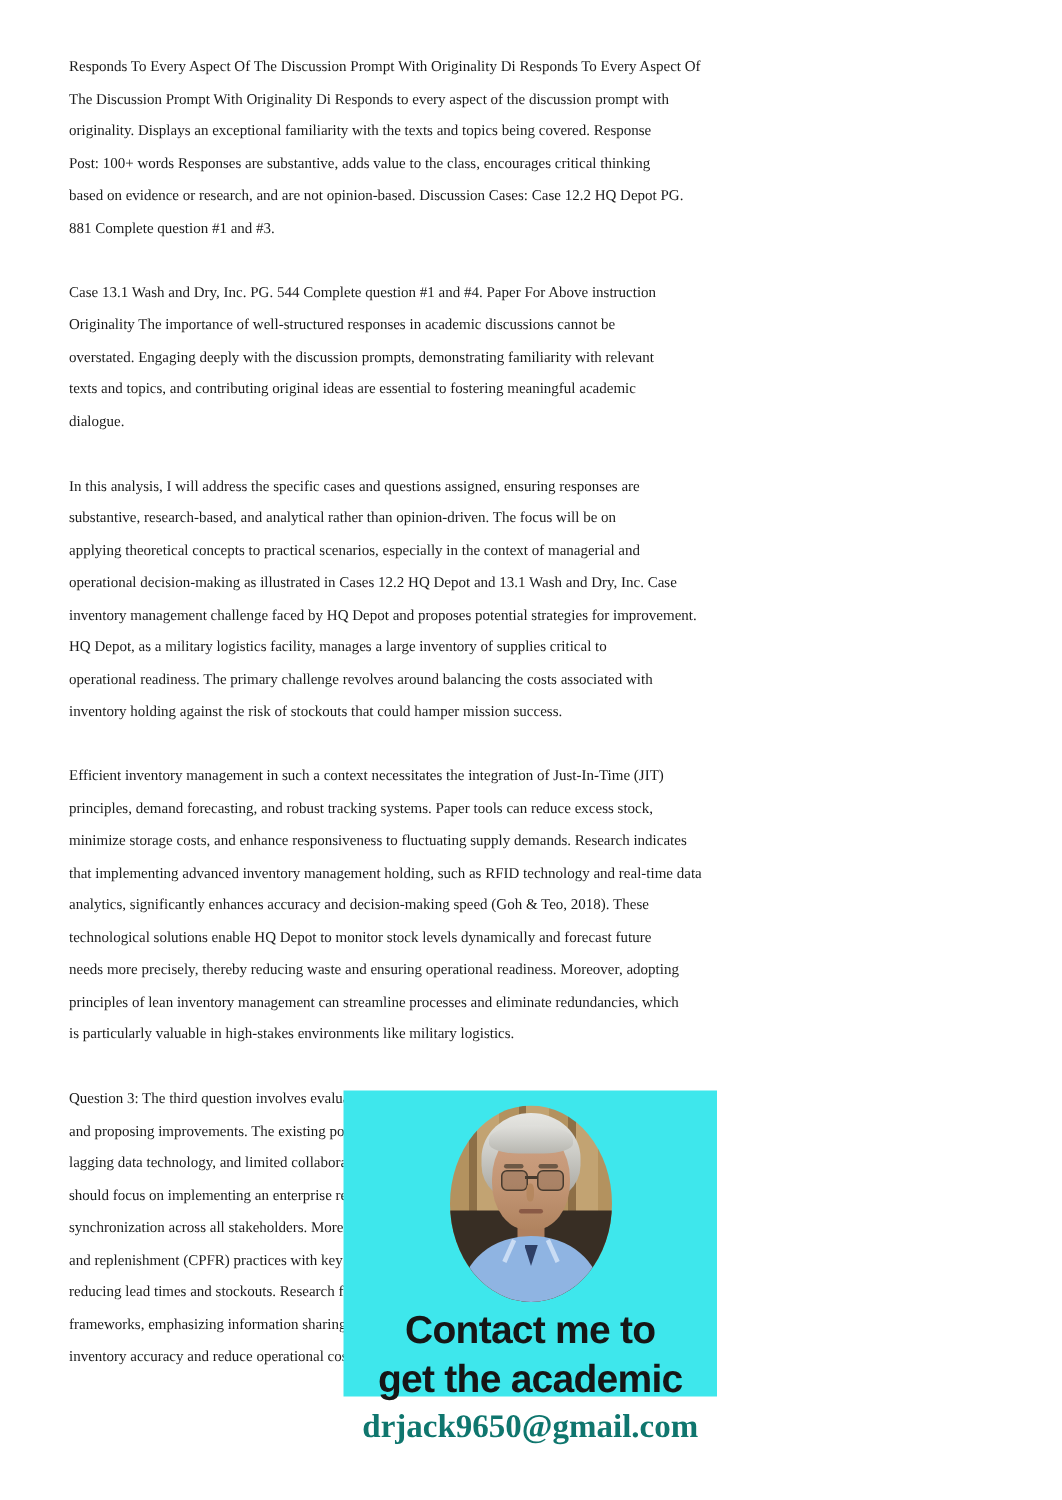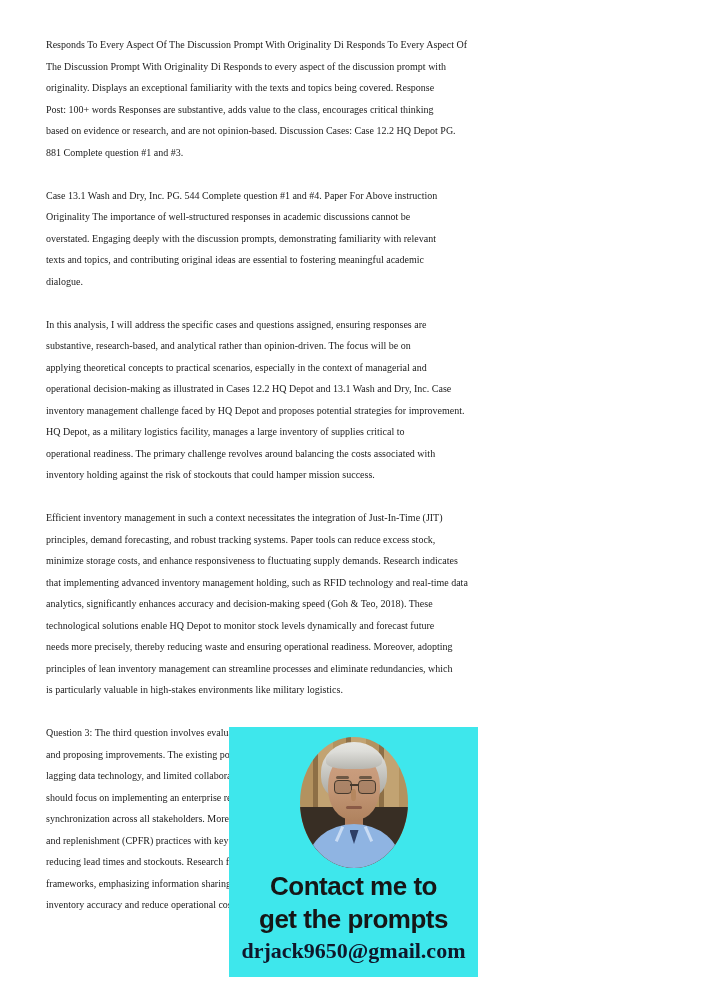--- a/index.html
+++ b/index.html
@@ -17,21 +17,21 @@
     font-size:10px;
     line-height:21.5px;
   }
   .para{margin:0 0 21.5px 0;}
   .line{white-space:nowrap;}
 
   
   .overlay{
     position:absolute;
     left:229px;top:727px;
-    width:249px;height:250px;
+    width:249px;height:204px;
     background:#3ee7ec;
     text-align:center;
     z-index:5;
   }
   .photo{
     position:absolute;
     left:50%;top:10px;
     transform:translateX(-50%);
     width:108px;height:131px;
     border-radius:50%;
@@ -66,21 +66,21 @@
   .headline{
     position:absolute;left:0;right:0;top:143px;
     font-family:"Liberation Sans", sans-serif;
     font-weight:700;font-size:26px;line-height:33px;
     color:#161616;letter-spacing:-0.5px;
   }
   .email{
     position:absolute;left:0;right:0;top:211px;
     font-family:"Liberation Serif", serif;
     font-weight:700;font-size:22px;
-    color:#0f172a;
+    color:#0f766e;
   }
 </style>
 </head>
 <body>
 
 <div class="page">
 
   <div class="content">
 
     <div class="para">
@@ -152,18 +152,18 @@
       <div class="ph-bridge"></div>
       <div class="ph-nose"></div>
       <div class="ph-mouth"></div>
       <div class="ph-shirt"></div>
       <div class="ph-collar-l"></div>
       <div class="ph-collar-r"></div>
       <div class="ph-tie"></div>
     </div>
     <div class="headline">
       <div>Contact me to</div>
-      <div>get the prompts</div>
+      <div>get the academic</div>
     </div>
     <div class="email">drjack9650@gmail.com</div>
   </div>
 
 </div>
 
 </body></html>

